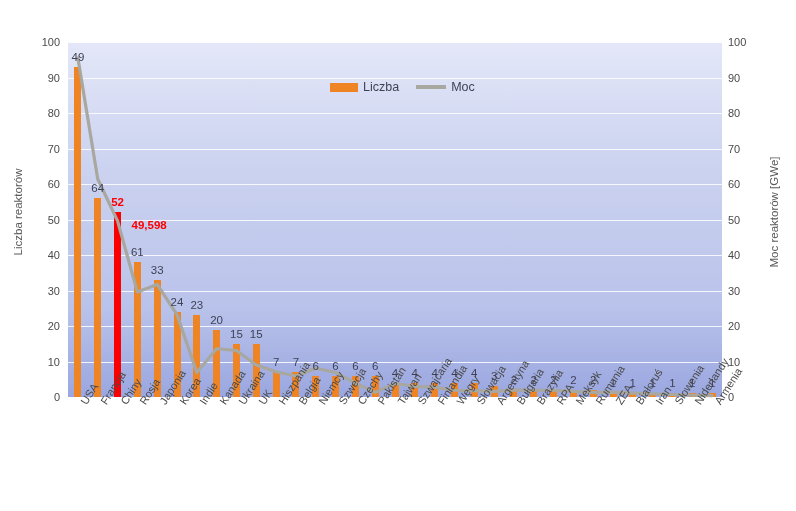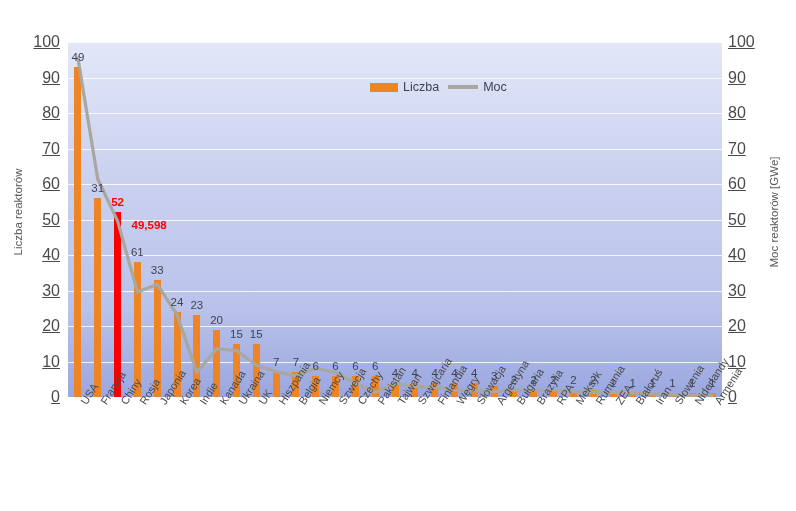--- a/index.html
+++ b/index.html
@@ -40,26 +40,25 @@
     position: absolute;
     left: 0;
     width: 100%;
     height: 1px;
     background: #ffffff;
     opacity: .85;
   }
   
   .ytick {
     position: absolute;
-    font-size: 16px;
+    font-size: 11px;
     color: #4a4a4a;
     text-align: right;
     width: 34px;
     line-height: 10px;
-    text-decoration: underline;
   }
   .ytick.left { left: 26px; text-align: right; }
   .ytick.right { left: 728px; text-align: left; }
   
   .axis-title {
     position: absolute;
     font-size: 11.5px;
     color: #5a5a5a;
     white-space: nowrap;
   }
@@ -128,24 +127,23 @@
     height: 0;
     width: 0;
   }
   
   #legend {
     position: absolute;
     left: 330px;
     top: 80px;
     display: flex;
     align-items: center;
-    gap: 9px;
+    gap: 17px;
     font-size: 12.5px;
     color: #3f4256;
-    margin-left: 40px;
   }
   .legend-item {
     display: flex;
     align-items: center;
     gap: 5px;
   }
   .legend-swatch-bar {
     width: 28px;
     height: 9px;
     background: #ee8424;
@@ -224,21 +222,21 @@
           <div class="bar" style="left: 620.773px; width: 7px; height: 3.55px;"></div>
           <div class="bar" style="left: 640.591px; width: 7px; height: 3.55px;"></div>
         </div>
       <svg id="line-svg" viewBox="0 0 654 355" preserveAspectRatio="none">
         <polyline id="moc-line" fill="none" stroke="#a8a7a0" stroke-width="3.2" stroke-linejoin="round" stroke-linecap="round" points="9.91,15.98 29.73,137.03 49.55,178.92 69.36,249.92 89.18,242.47 109.00,272.64 128.82,330.50 148.64,306.72 168.45,308.50 188.27,323.05 208.09,329.80 227.91,334.06 247.73,326.25 267.55,330.50 287.36,341.15 307.18,350.38 327.00,341.51 346.82,344.35 366.64,345.06 386.45,348.25 406.27,348.61 426.09,349.32 445.91,347.90 465.73,348.25 485.55,348.25 505.36,349.32 525.18,350.38 545.00,350.03 564.82,351.10 584.64,351.81 604.45,352.51 624.27,353.23 644.09,353.58"></polyline>
       </svg>
     </div>
 
     <div id="bar-labels">
         <div class="bar-label" style="left: 57.9091px; width: 40px; top: 51.85px;">49</div>
-        <div class="bar-label" style="left: 77.7273px; width: 40px; top: 183.2px;">31</div>
+        <div class="bar-label" style="left: 77.7273px; width: 40px; top: 183.2px;">64</div>
         <div class="bar-label highlight" style="left: 97.5455px; width: 40px; top: 197.4px;">52</div>
         <div class="bar-label" style="left: 117.364px; width: 40px; top: 247.1px;">61</div>
         <div class="bar-label" style="left: 137.182px; width: 40px; top: 264.85px;">33</div>
         <div class="bar-label" style="left: 157px; width: 40px; top: 296.8px;">24</div>
         <div class="bar-label" style="left: 176.818px; width: 40px; top: 300.35px;">23</div>
         <div class="bar-label" style="left: 196.636px; width: 40px; top: 314.55px;">20</div>
         <div class="bar-label" style="left: 216.455px; width: 40px; top: 328.75px;">15</div>
         <div class="bar-label" style="left: 236.273px; width: 40px; top: 328.75px;">15</div>
         <div class="bar-label" style="left: 256.091px; width: 40px; top: 357.15px;">7</div>
         <div class="bar-label" style="left: 275.909px; width: 40px; top: 357.15px;">7</div>

